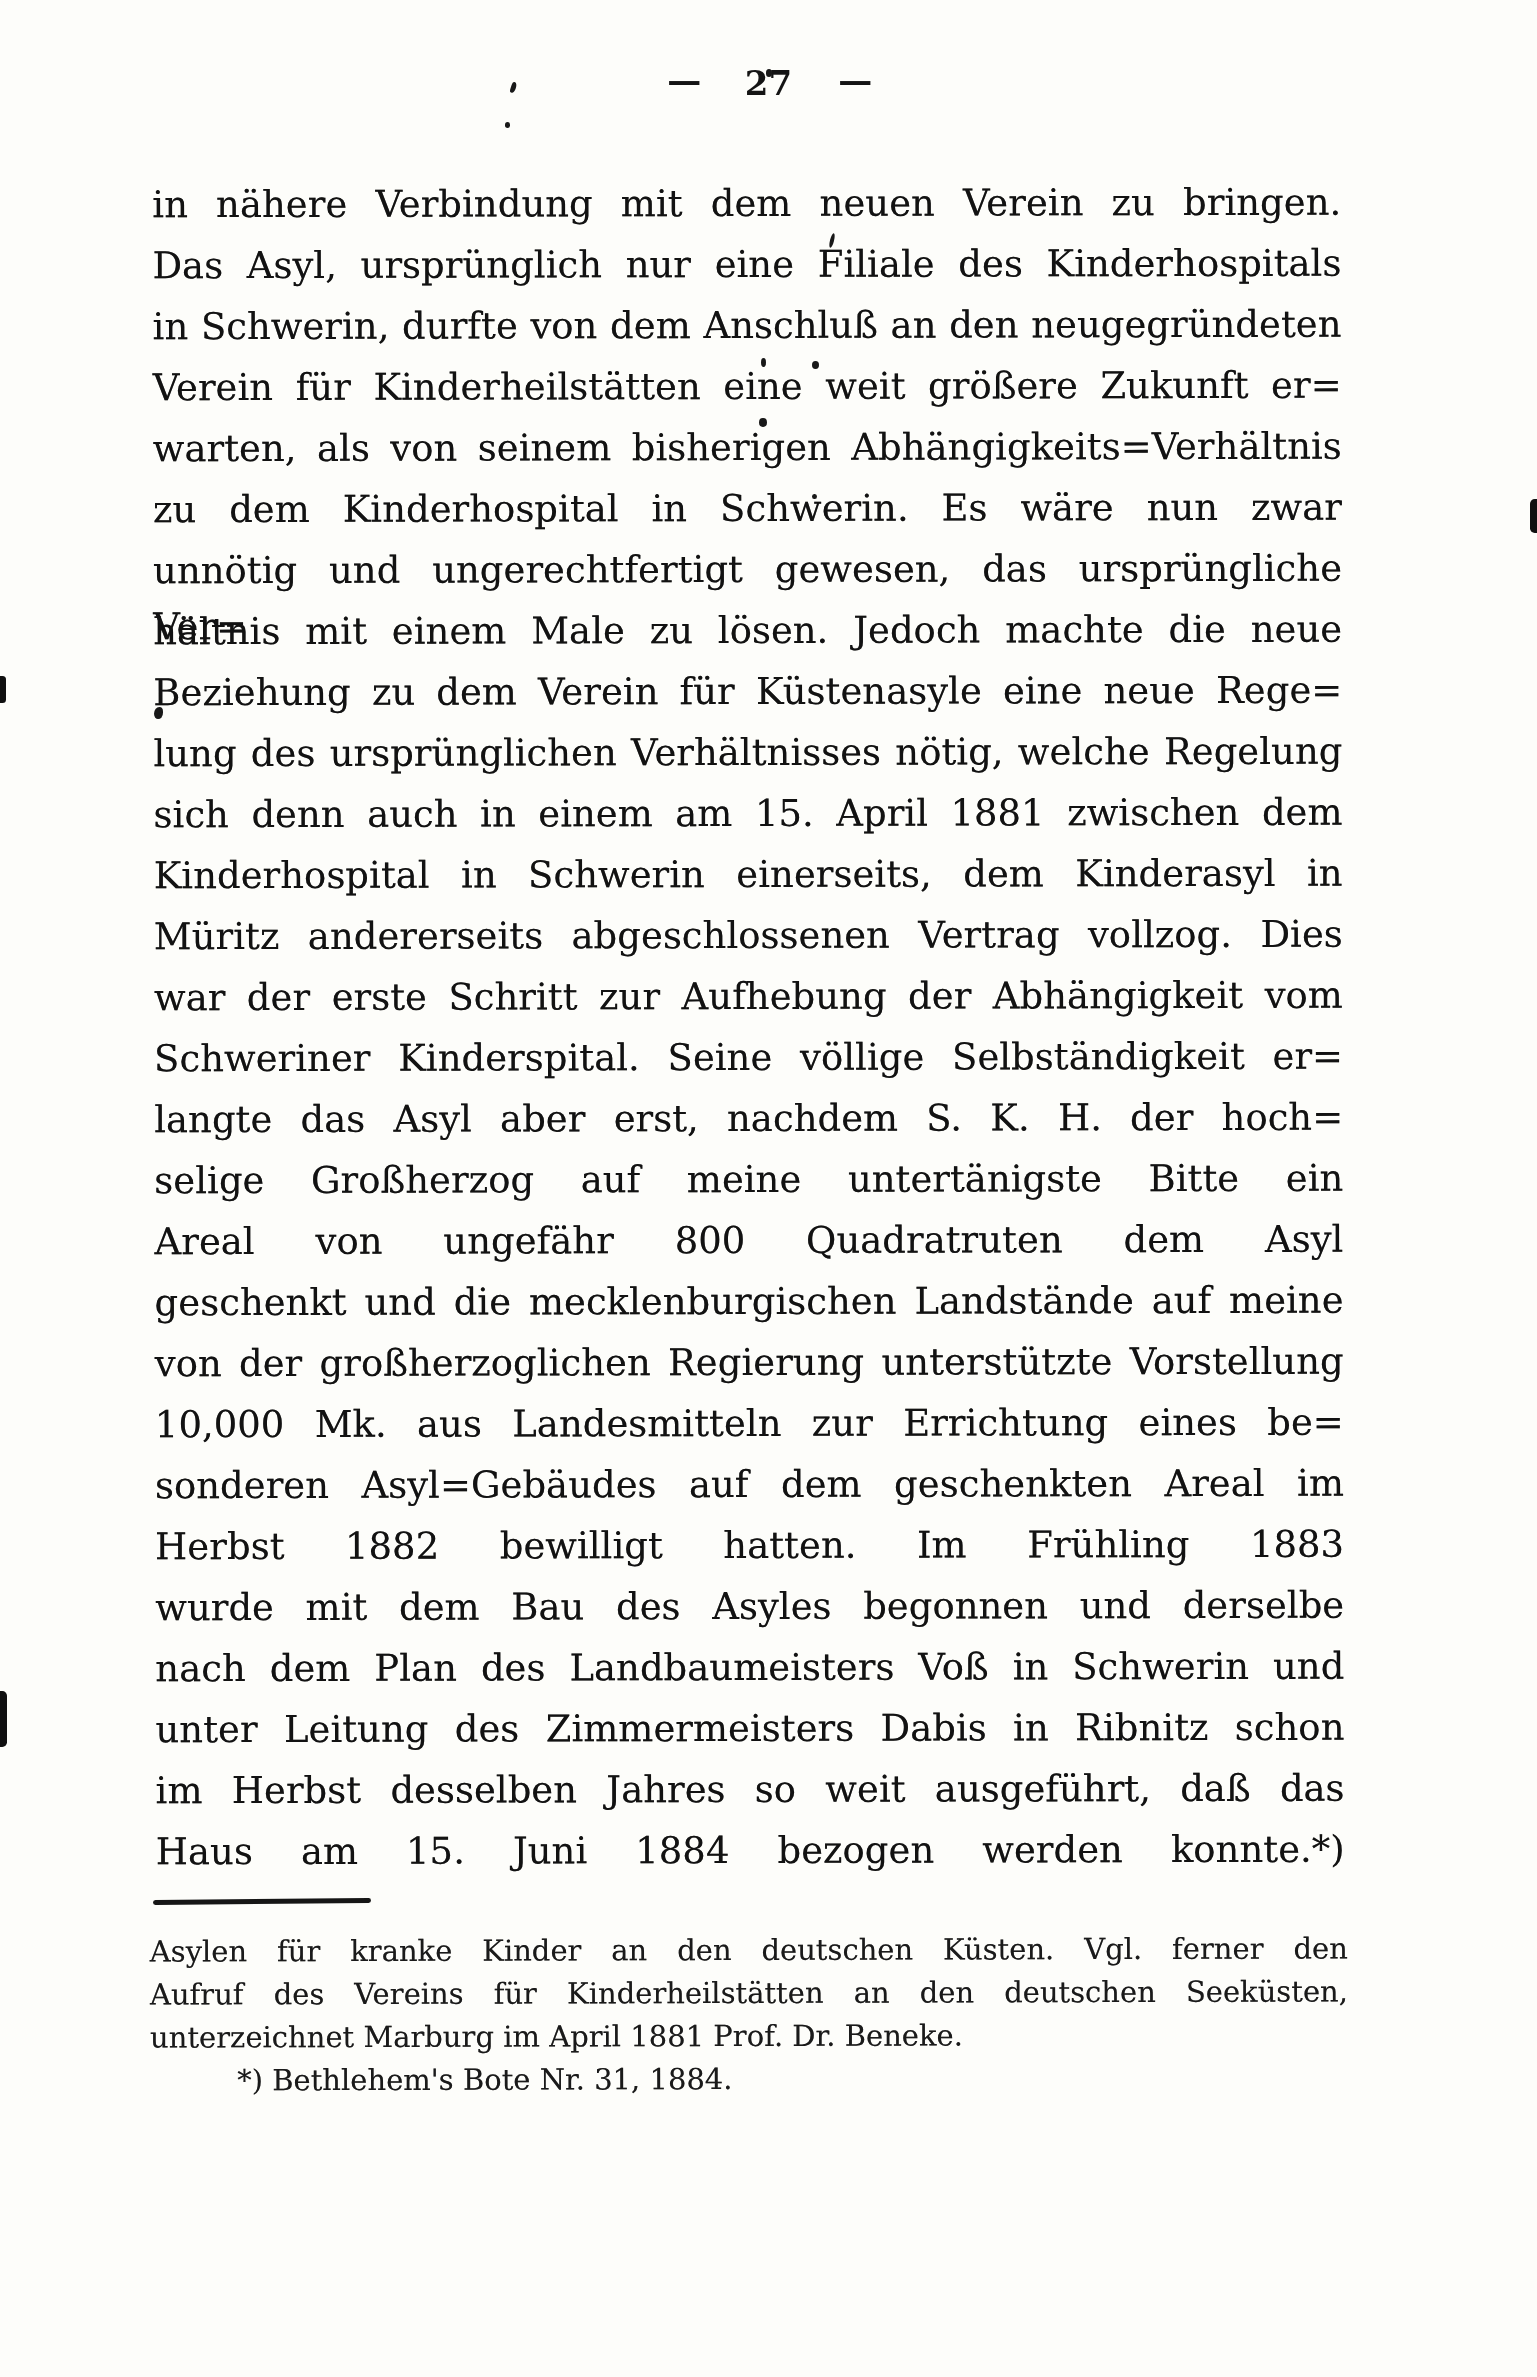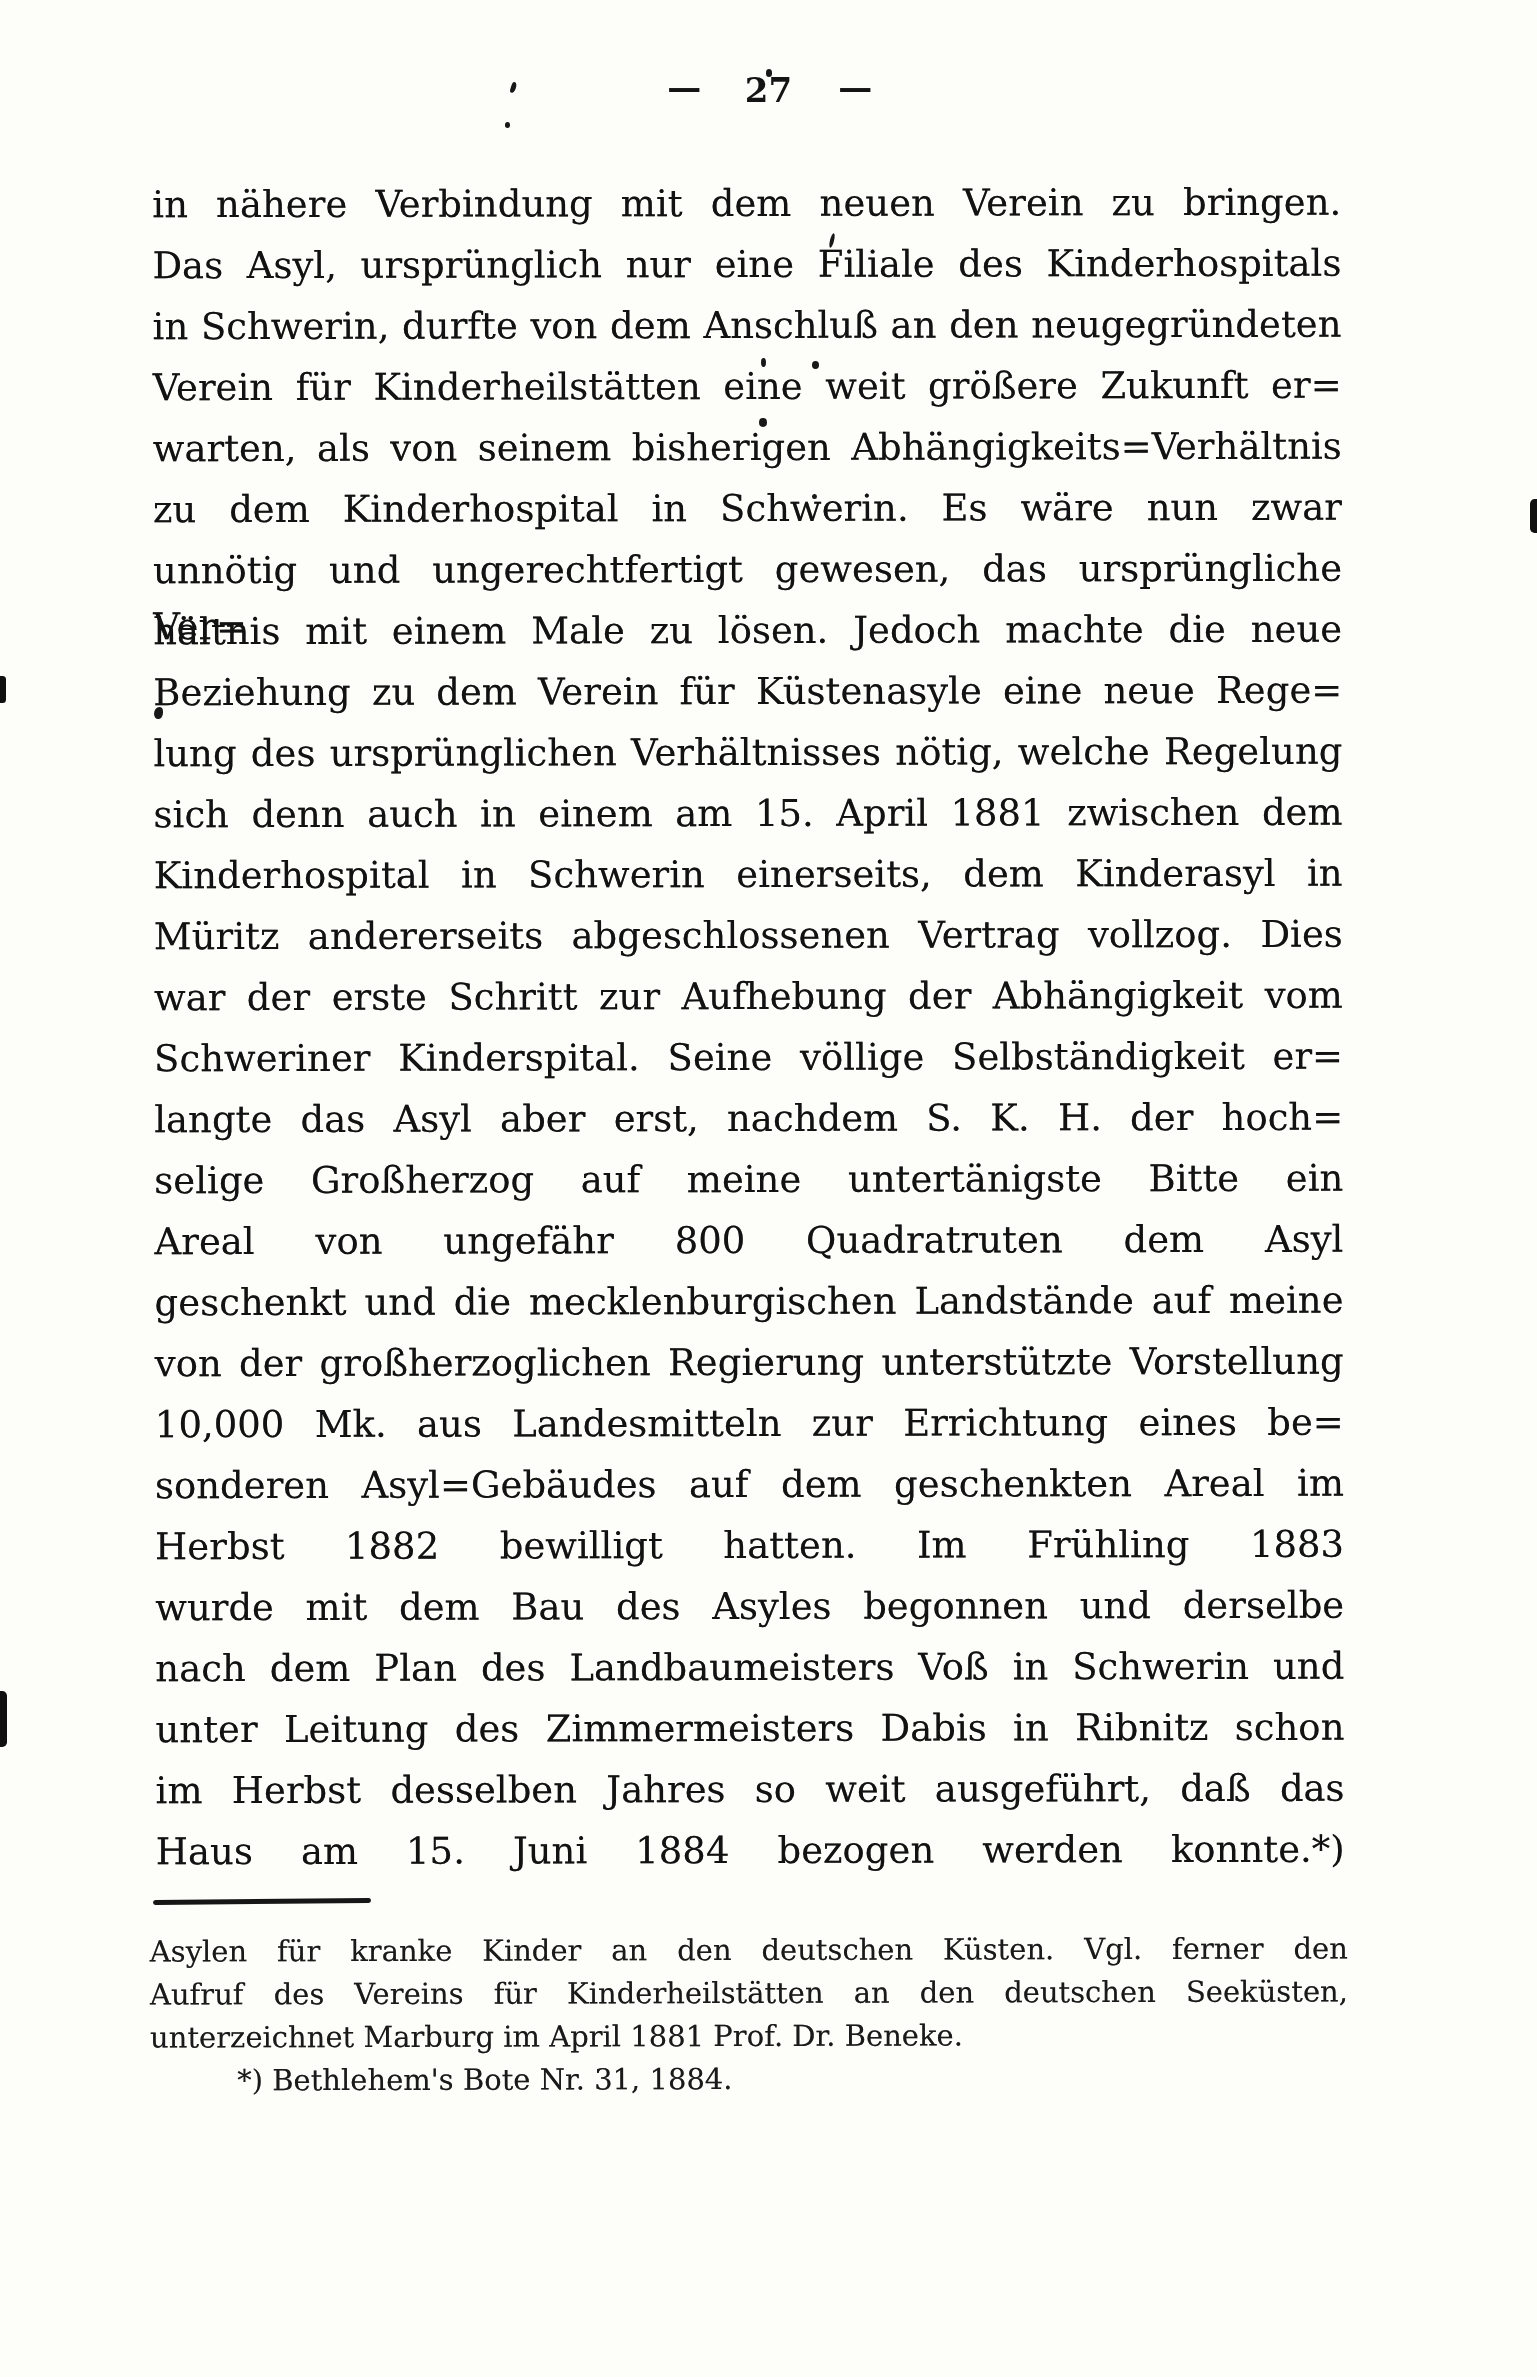--- a/index.html
+++ b/index.html
@@ -15,21 +15,20 @@
   }
   
   .pagehead {
     position: absolute;
     top: 63px; left: 0;
     width: 1537px;
     text-align: center;
     font-size: 34px;
     font-weight: bold;
     color: #141414;
-    margin-top: 7px;
   }
   .pagehead .dash { display: inline-block; margin: 0 46px; transform: translateY(-3.5px); letter-spacing: -2.3px; }
   .pagehead .num { display: inline-block; }
 
   
   .bodytext {
     position: absolute;
     top: 176px; left: 154px;
     width: 1189px;
     transform: rotate(-0.12deg);

